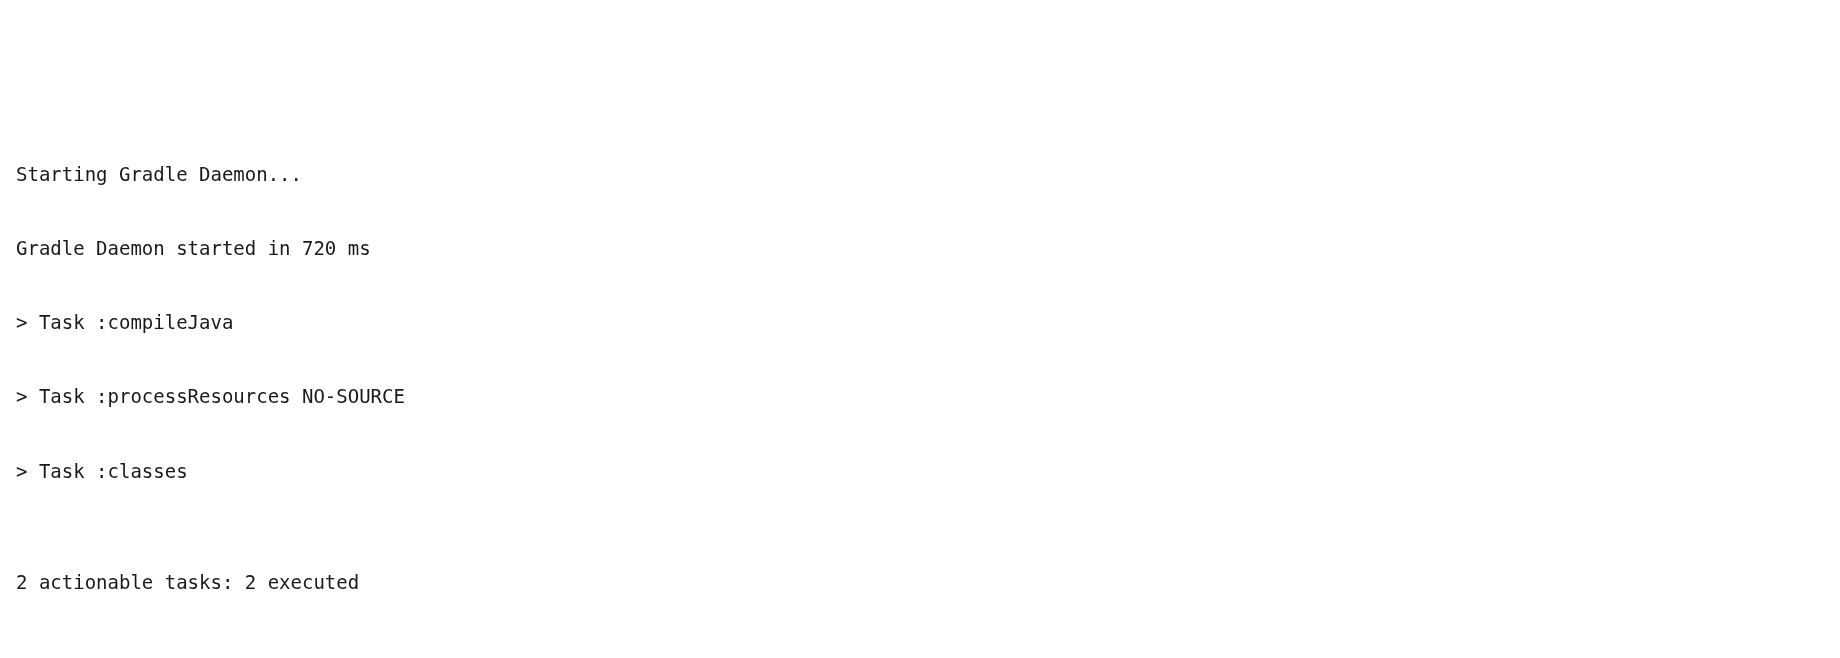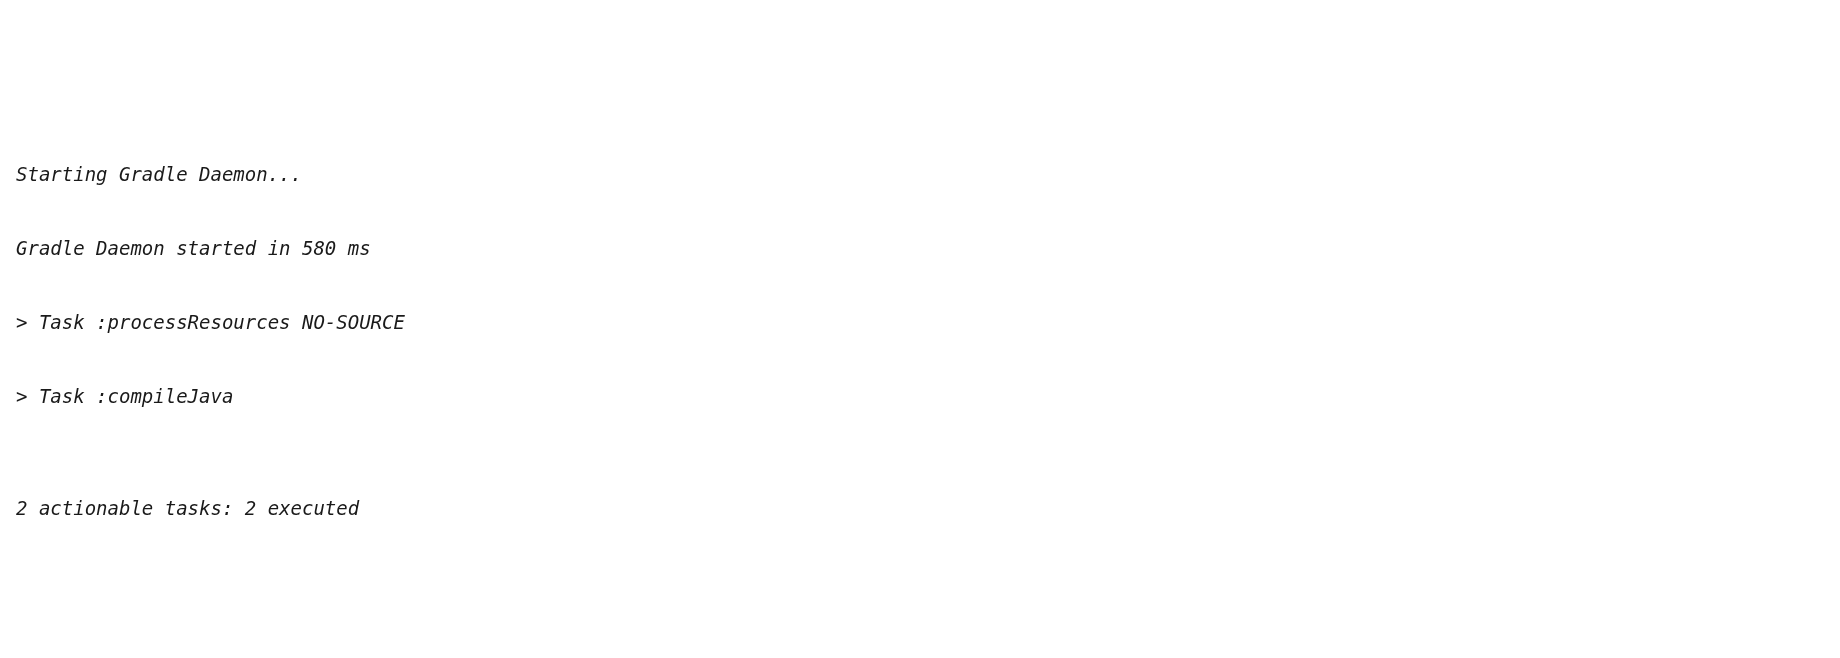--- a/index.html
+++ b/index.html
@@ -6,30 +6,31 @@
     body {
       font-family: 'SF Mono', 'Monaco', 'Menlo', 'Consolas', monospace;
       font-size: 19px;
       line-height: 1.95;
       color: #1a1a1a;
       background: #ffffff;
       padding: 8px 16px;
       white-space: pre;
     }
     .console { position: relative; }
-    .line { display: block; font-style: italic; }
+    .line { display: block; }
   </style>
 </head>
 <body>
 
 
 <div class="console">
 <span class="line">Starting Gradle Daemon...</span>
-<span class="line">Gradle Daemon started in 580 ms</span>
+<span class="line">Gradle Daemon started in 720 ms</span>
+<span class="line">&gt; Task :compileJava</span>
 <span class="line">&gt; Task :processResources NO-SOURCE</span>
-<span class="line">&gt; Task :compileJava</span>
+<span class="line">&gt; Task :classes</span>
 <span class="line"></span>
 <span class="line">2 actionable tasks: 2 executed</span>
 
 
 </div>
 
 
 
 </body></html>

